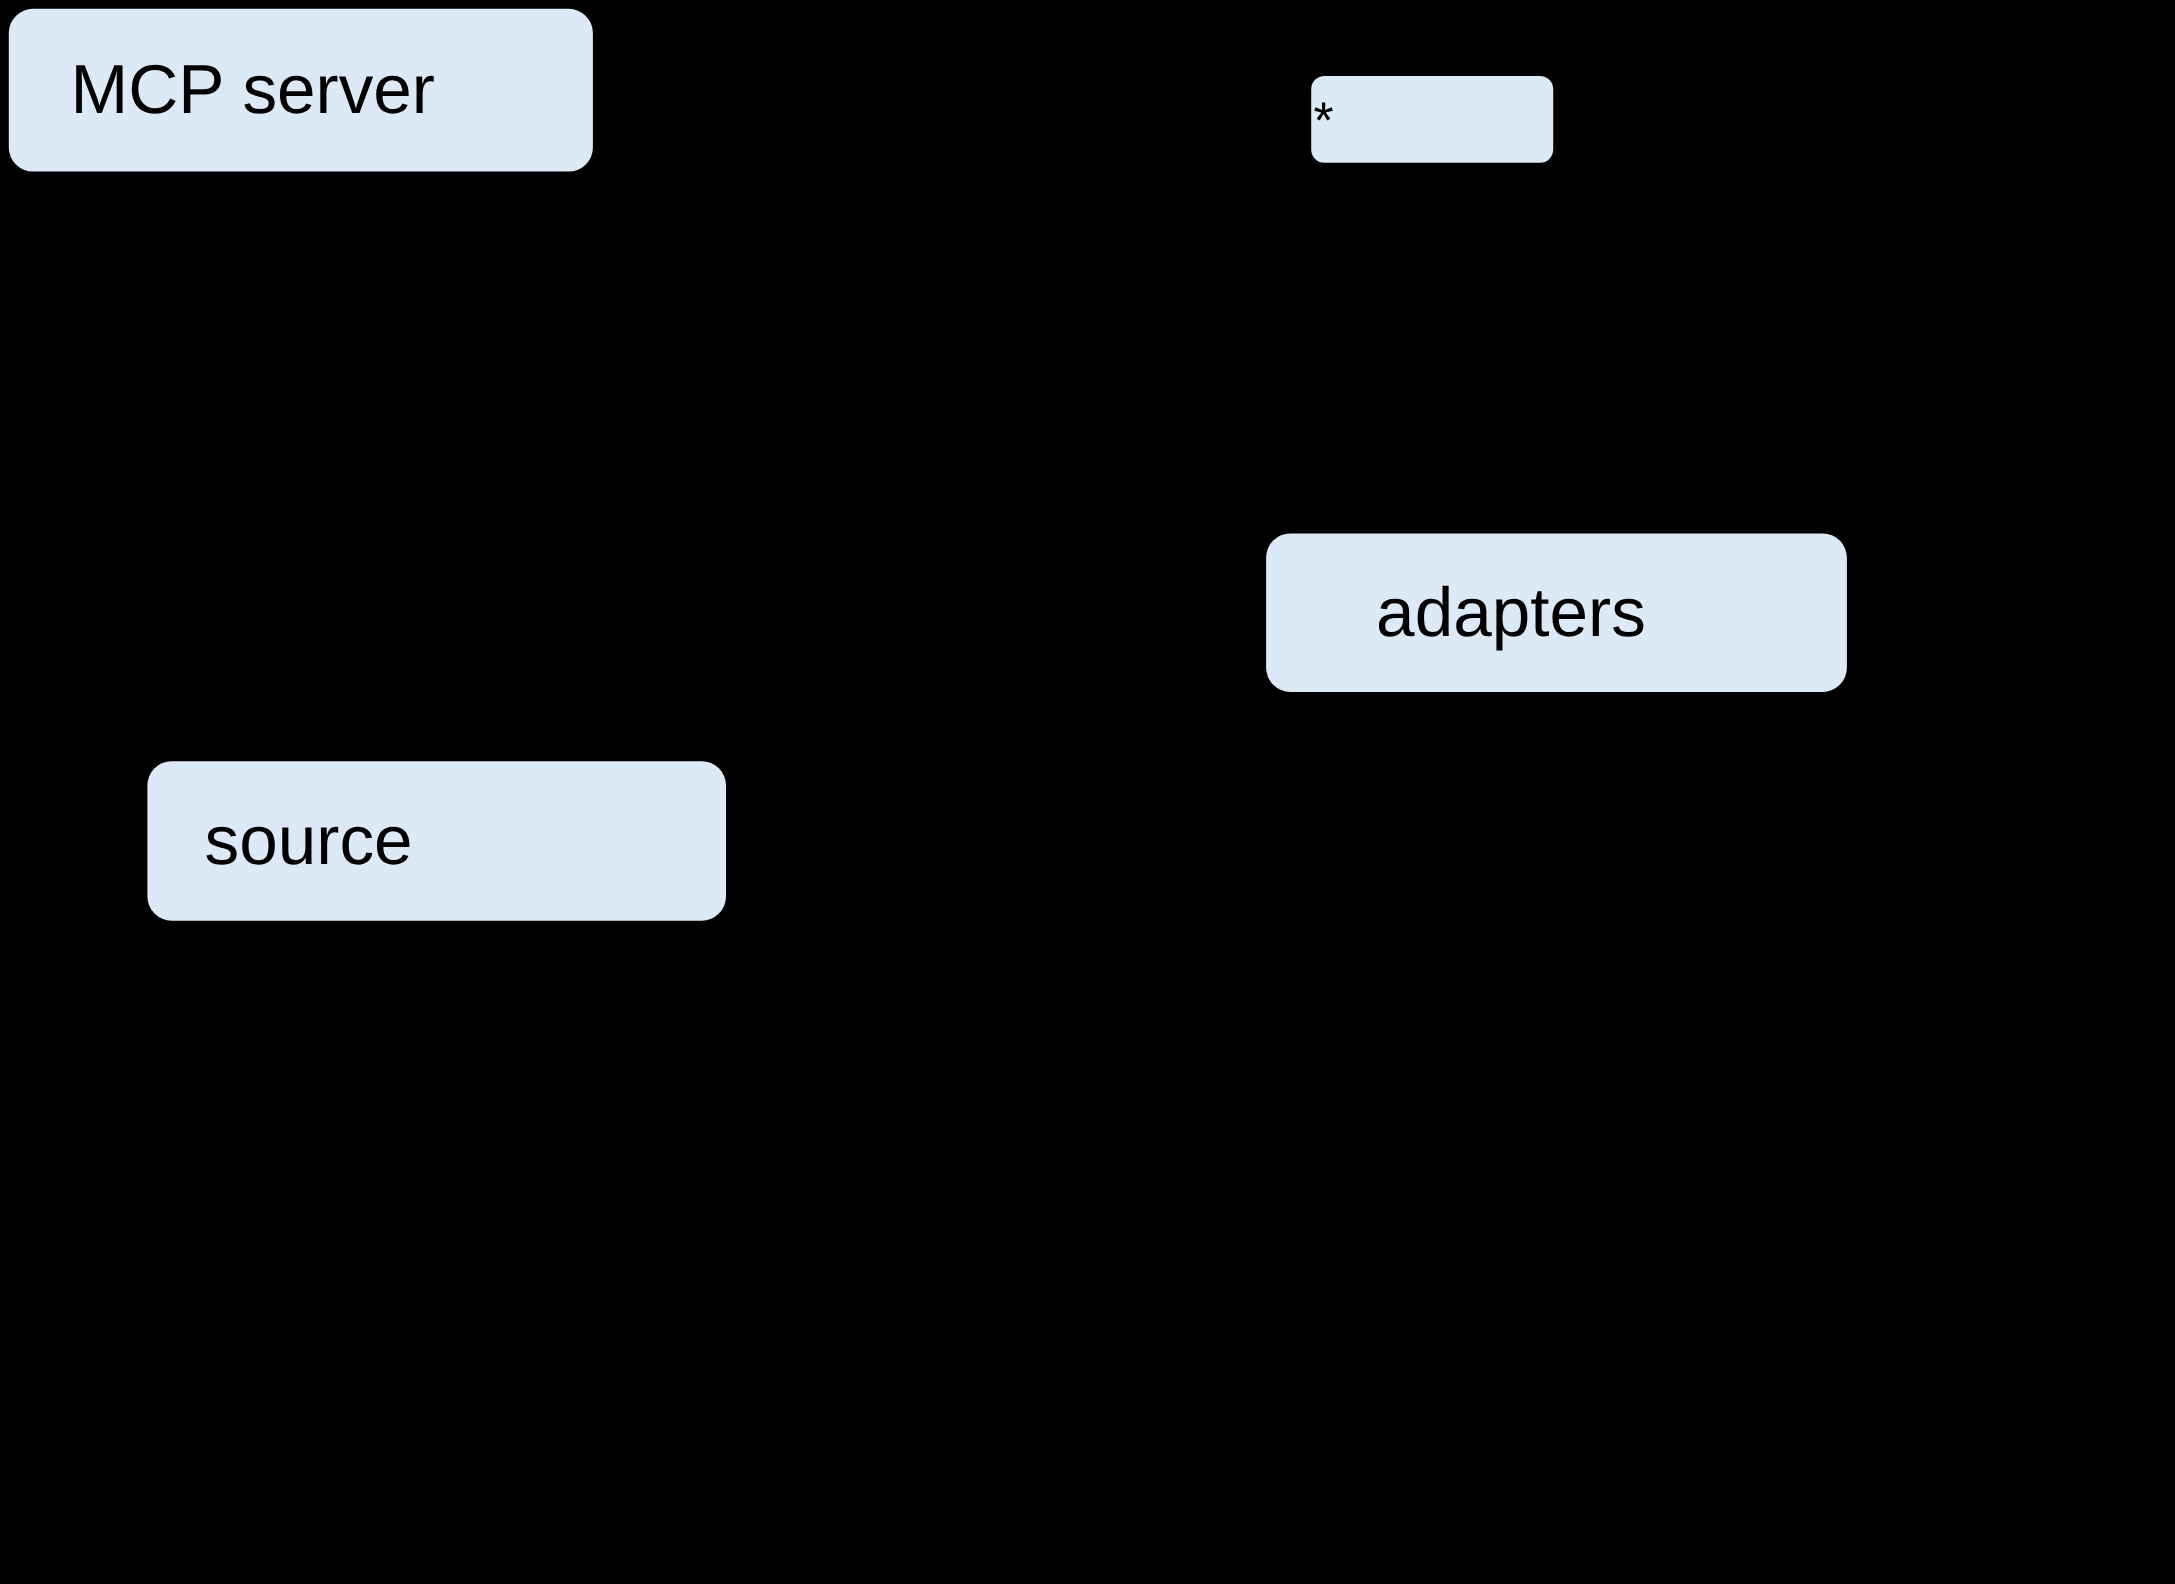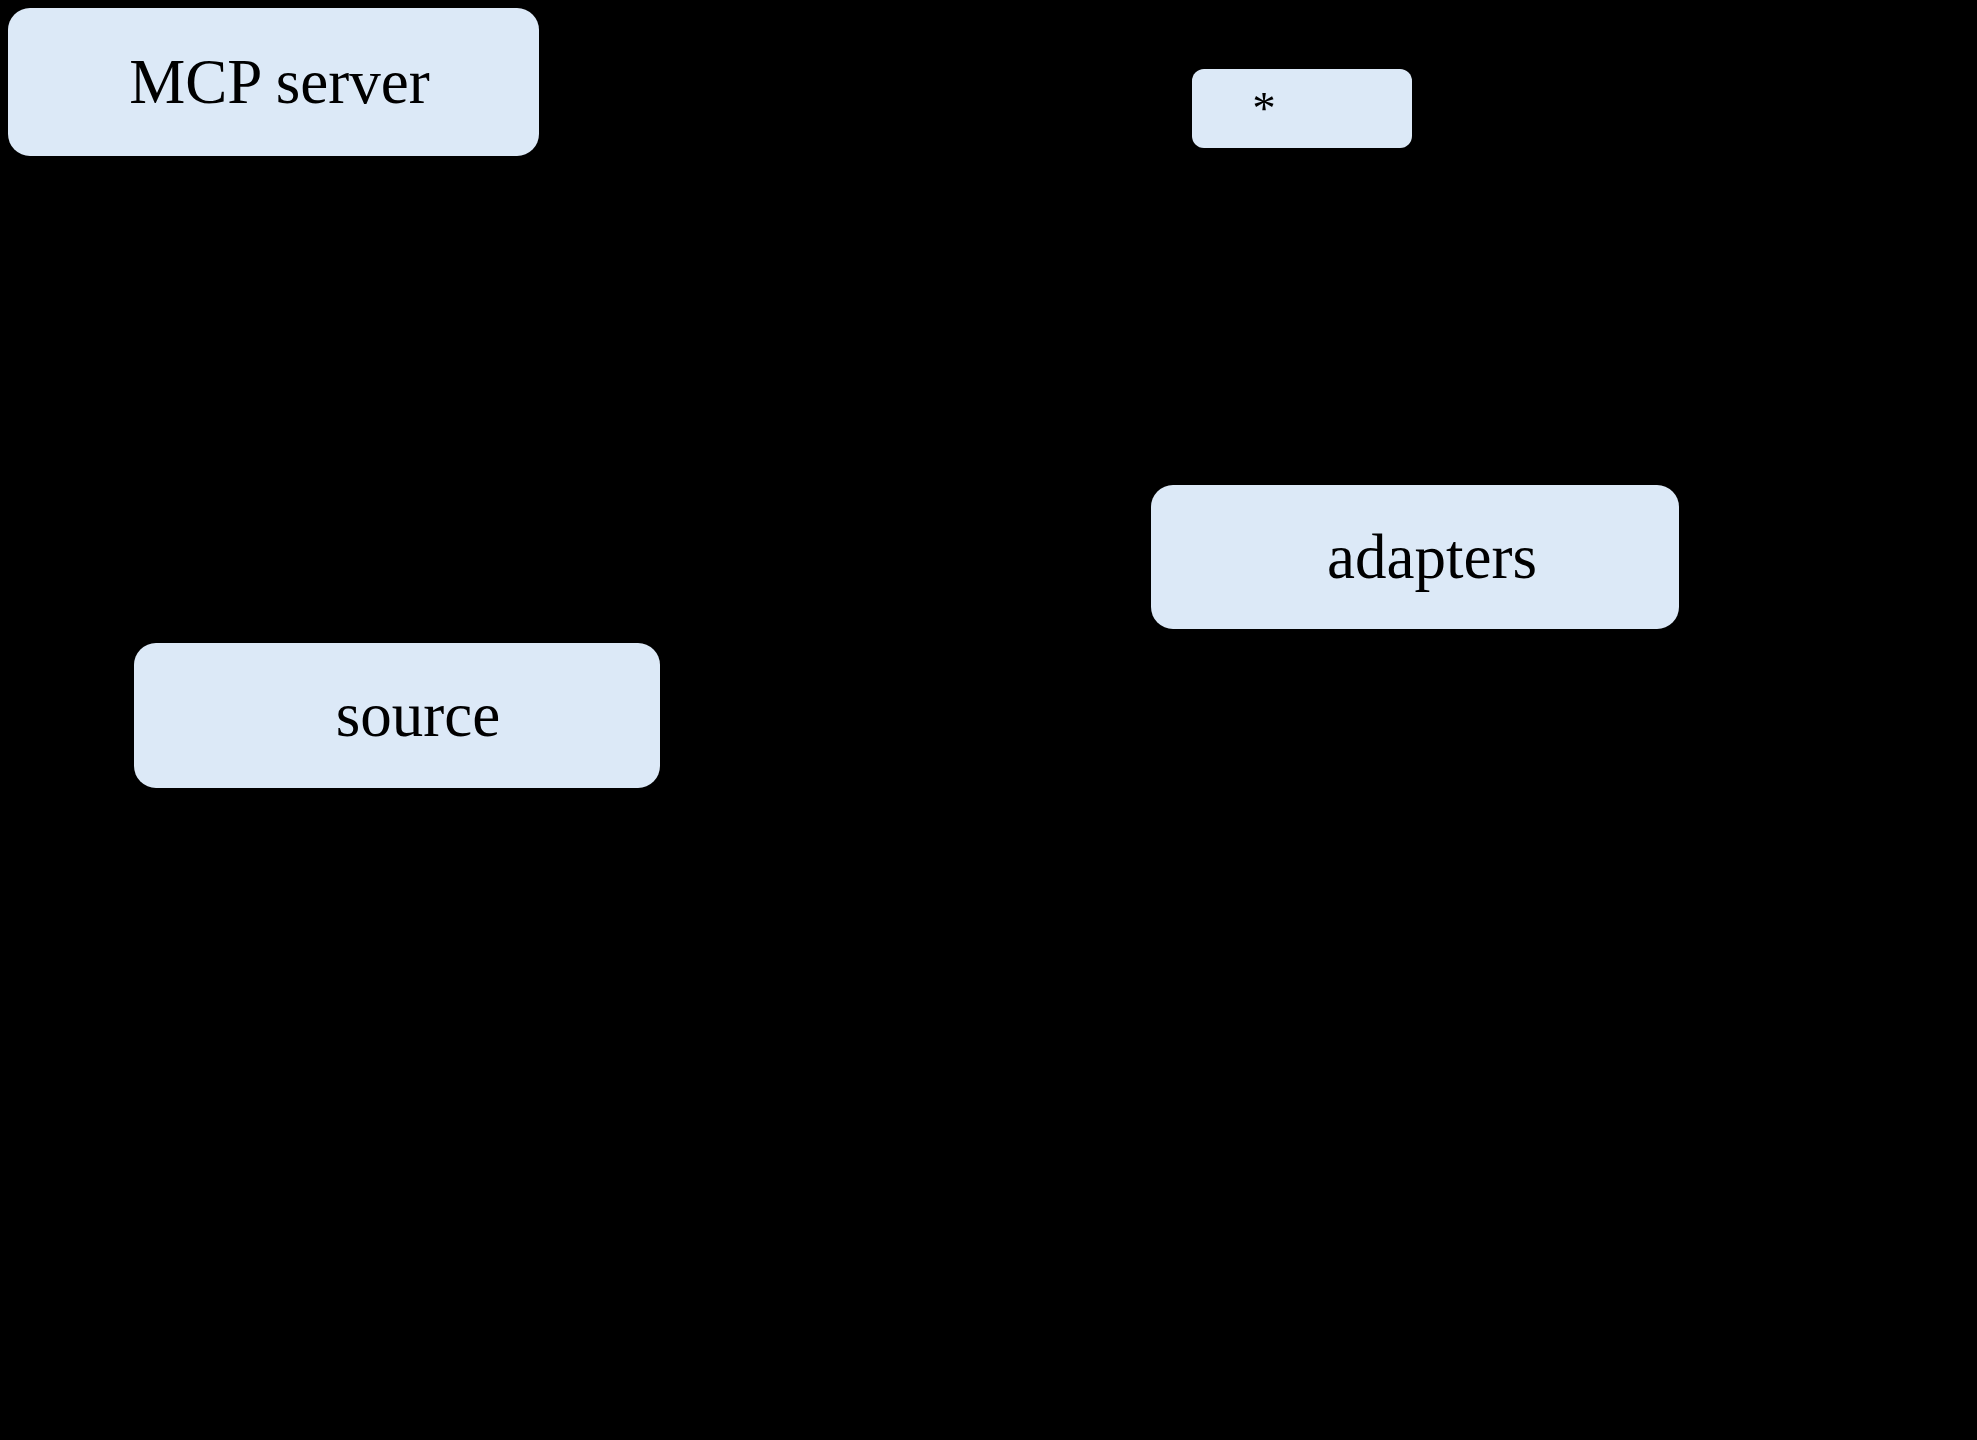--- a/index.html
+++ b/index.html
@@ -16,23 +16,23 @@
     overflow: hidden;
     font-family: "Liberation Sans", sans-serif;
   }
   .node {
     position: absolute;
     box-sizing: border-box;
     background: #dce9f7;
     border-radius: 22px;
     display: flex;
     align-items: center;
-    justify-content: center;
+    justify-content: flex-start;
     color: #000000;
-    font-family: Liberation Serif, serif;
+    font-family: Liberation Sans, sans-serif;
     font-weight: 400;
     line-height: 1;
     letter-spacing: 0;
     white-space: nowrap;
     user-select: none;
   }
 
   
   #node-mcp-server {
     left: 8px;
@@ -63,25 +63,25 @@
     width: 528px;
     height: 144px;
     font-size: 63px;
     padding-left: 100px;
     padding-right: 66px;
   }
 
   
   #node-source {
     left: 134px;
-    top: 643px;
+    top: 692px;
     width: 526px;
     height: 145px;
     font-size: 63px;
-    padding-left: 106px;
+    padding-left: 52px;
     padding-right: 64px;
   }
 
   .node-label {
     display: block;
   }
 </style>
 </head>
 <body>
 

